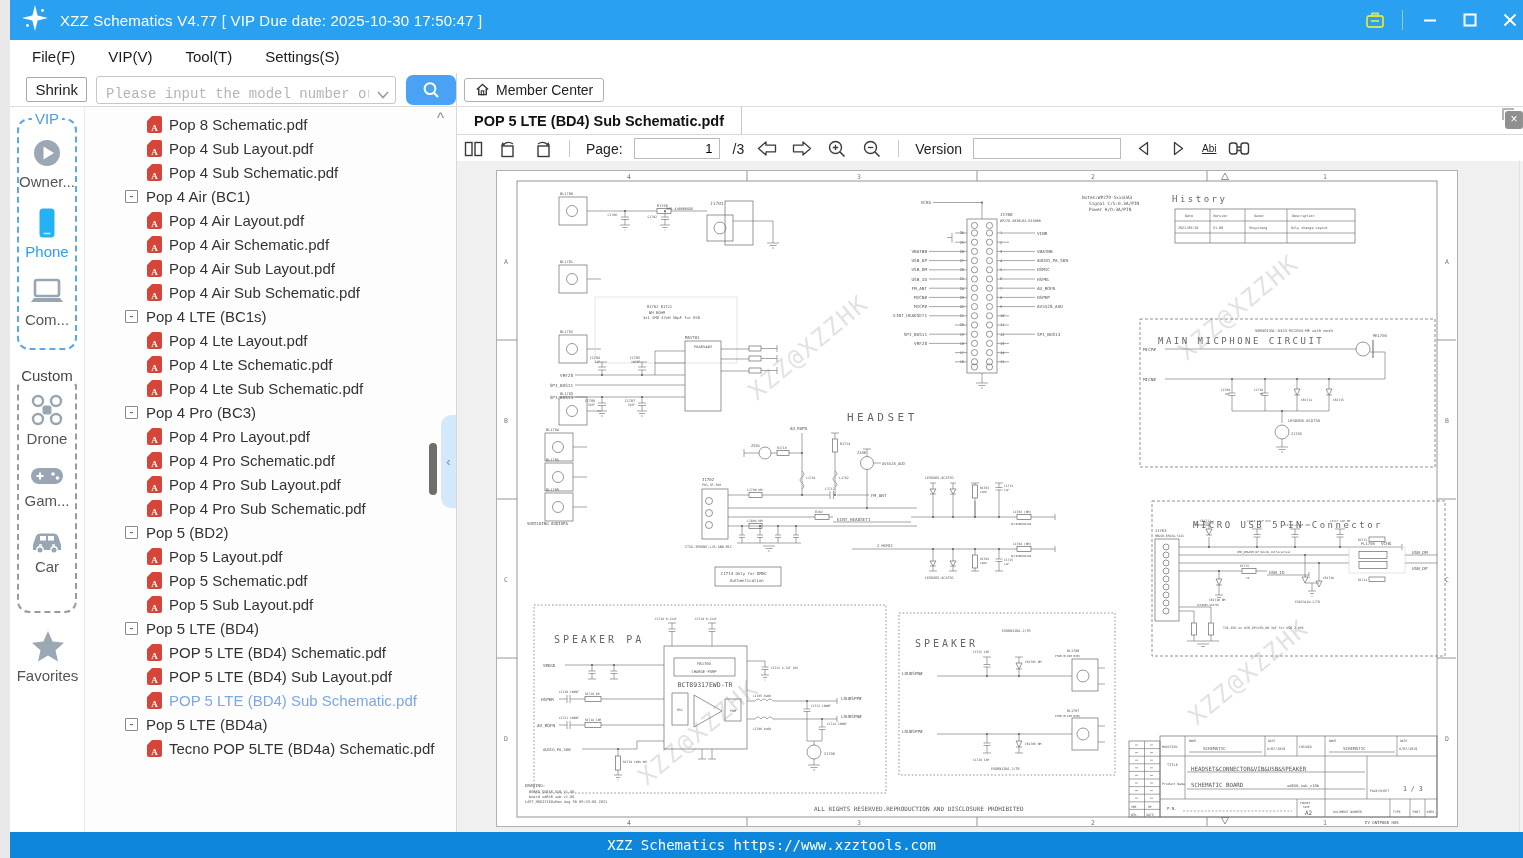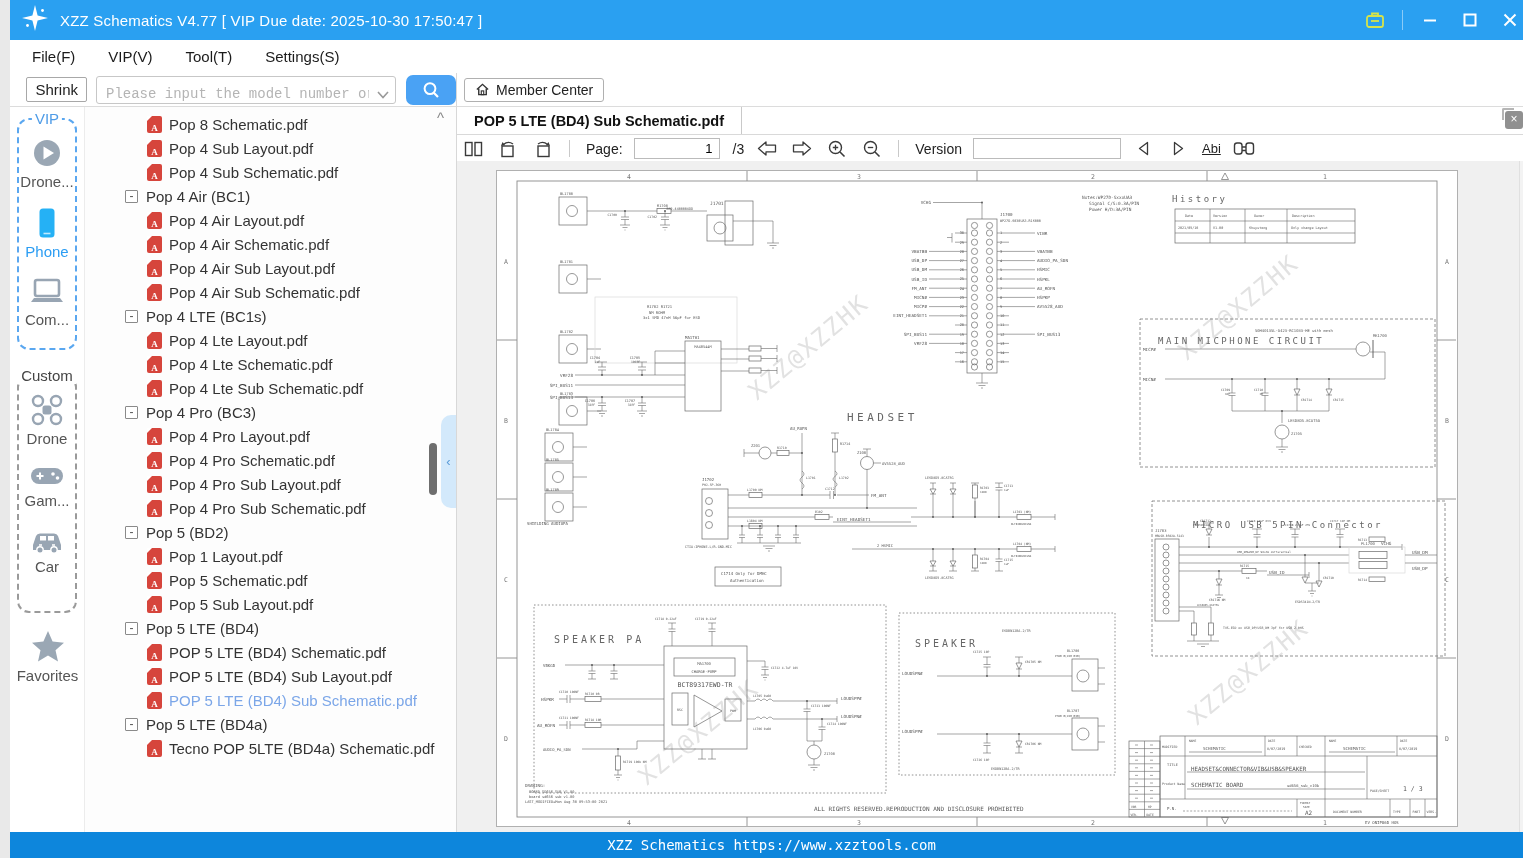--- a/index.html
+++ b/index.html
@@ -57,21 +57,21 @@
   .tabbar{position:relative;height:27px;border-bottom:1px solid #d9d9d9;display:flex;align-items:center;}
   .tab{padding:0 17px;font-size:14.5px;font-weight:bold;color:#111;height:100%;display:flex;align-items:center;border-right:1px solid #c9c9c9;}
   .closeall{position:absolute;right:10px;top:4px;width:18px;height:18px;background:#909090;border-radius:3px;color:#fff;font-size:12px;line-height:17px;text-align:center;}
   .closeall::before{content:"";position:absolute;left:-3px;top:-3px;width:10px;height:10px;border-left:2px solid #b5b5b5;border-top:2px solid #b5b5b5;border-radius:2px 0 0 0;}
   .toolbar{height:27px;border-bottom:1px solid #cfcfcf;display:flex;align-items:center;padding-left:4px;gap:11px;}
   .tbtn{width:24px;height:24px;display:flex;align-items:center;justify-content:center;}
   .tsep{width:1px;height:17px;background:#c9c9c9;margin:0 3px;}
   .plabel{font-size:14px;color:#222;margin-left:2px;}
   .pinput{width:86px;height:21px;border:1px solid #bbb;font-size:13px;text-align:right;padding-right:6px;box-sizing:border-box;font-family:"Liberation Sans",sans-serif;}
   .linput{width:148px;height:21px;border:1px solid #bbb;box-sizing:border-box;font-family:"Liberation Sans",sans-serif;font-size:13px;padding:0 5px;}
-  .abi{font-size:13px;color:#222;text-decoration:underline;}
+  .abi{font-size:10px;color:#222;text-decoration:underline;}
   .canvas{position:absolute;left:0;top:54px;width:1077px;height:671px;background:#f0f0f0;overflow:hidden;}
   .page{position:absolute;left:39px;top:9px;width:960px;height:655px;background:#fff;border:1px solid #b0b0b0;box-sizing:content-box;}
   .vscroll{position:absolute;right:0;top:0;width:15px;height:671px;background:#f3f3f3;border-left:1px solid #e0e0e0;box-sizing:border-box;}
   .vthumb{position:absolute;left:3px;top:9px;width:9px;height:215px;background:#707070;border-radius:5px;}
   .vsarrow{position:absolute;left:4px;top:0px;color:#777;font-size:10px;}
   
   .status{position:absolute;left:0;top:832px;width:1523px;height:26px;background:#0d86dc;color:#fff;
           font-family:"DejaVu Sans Mono",monospace;font-size:14px;text-align:center;line-height:26px;}
   
   svg.schem{position:absolute;left:0;top:0;}
@@ -168,21 +168,21 @@
   </div>
 
   <div class="side">
     <div class="grp vip">
       <span class="gtag">VIP</span>
       <div class="sitem">
         <svg width="34" height="34" viewBox="0 0 34 34">
             <circle cx="17" cy="17" r="13" fill="#9aa7b4"></circle>
             <polygon points="13.5,10.5 13.5,23.5 24,17" fill="#fff"></polygon>
           </svg>
-        <span class="slbl">Drone...</span>
+        <span class="slbl">Owner...</span>
       </div>
       <div class="sitem">
         <svg width="34" height="34" viewBox="0 0 34 34">
             <rect x="9.5" y="2.5" width="15" height="29" rx="3.5" fill="#25b1f5"></rect>
             <path d="M13.5 27.5 H20.5" stroke="#bfeaff" stroke-width="1.6"></path>
           </svg>
         <span class="slbl act">Phone</span>
       </div>
       <div class="sitem">
         <svg width="36" height="32" viewBox="0 0 36 32">
@@ -302,21 +302,21 @@
         <div class="trow file">
           <span class="pdfic"></span>
           <span class="tlabel">Pop 4 Pro Sub Schematic.pdf</span>
         </div>
         <div class="trow folder">
           <span class="twisty">-</span>
           <span class="tlabel">Pop 5 (BD2)</span>
         </div>
         <div class="trow file">
           <span class="pdfic"></span>
-          <span class="tlabel">Pop 1 Layout.pdf</span>
+          <span class="tlabel">Pop 5 Layout.pdf</span>
         </div>
         <div class="trow file">
           <span class="pdfic"></span>
           <span class="tlabel">Pop 5 Schematic.pdf</span>
         </div>
         <div class="trow file">
           <span class="pdfic"></span>
           <span class="tlabel">Pop 5 Sub Layout.pdf</span>
         </div>
         <div class="trow folder">

